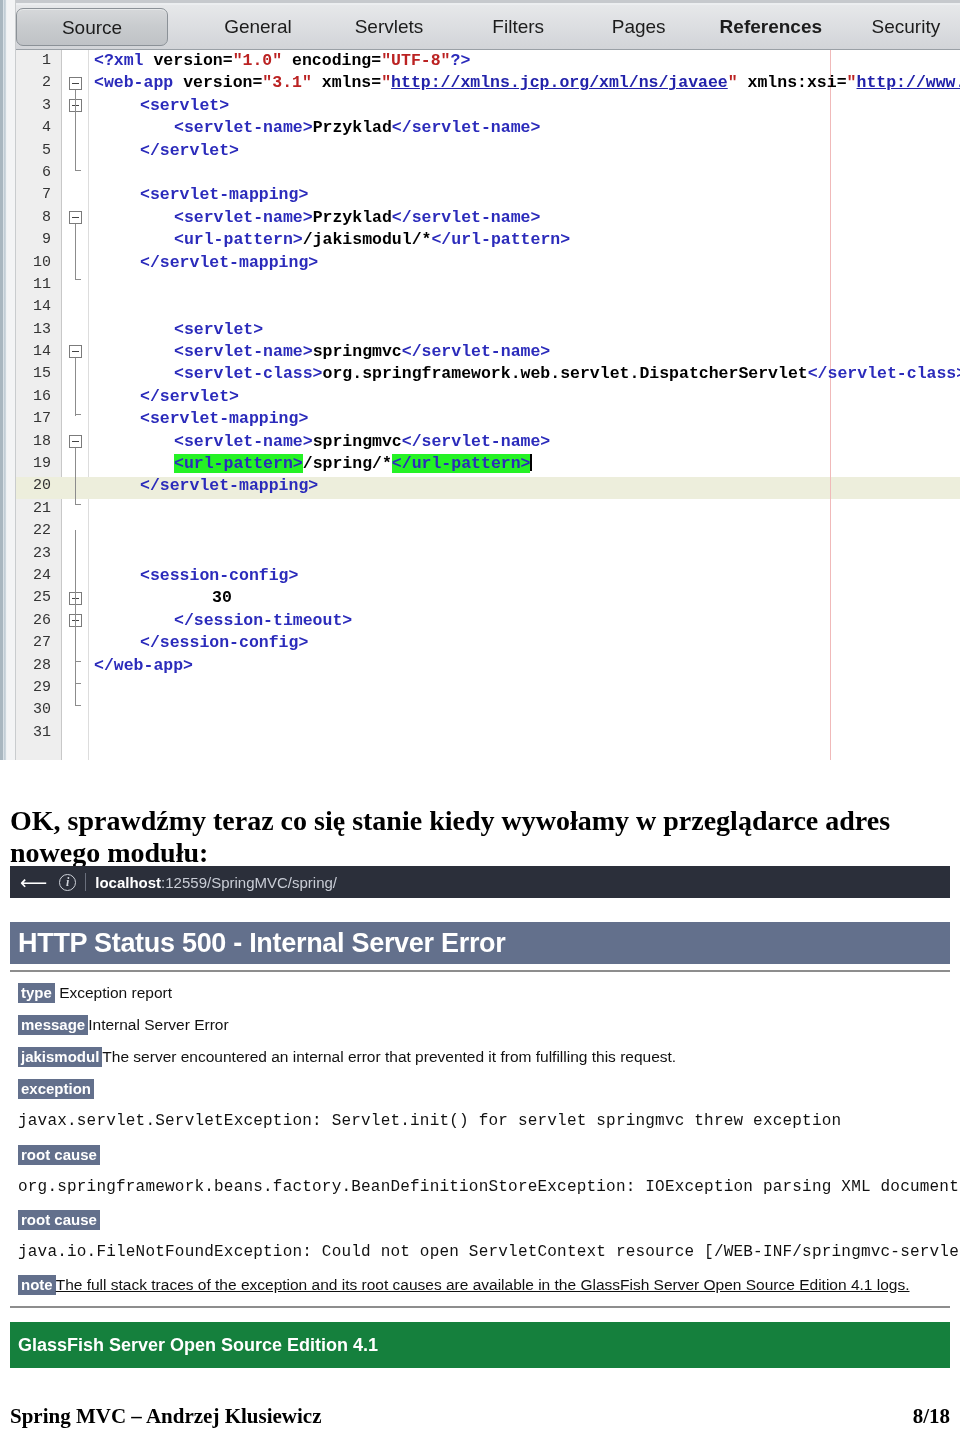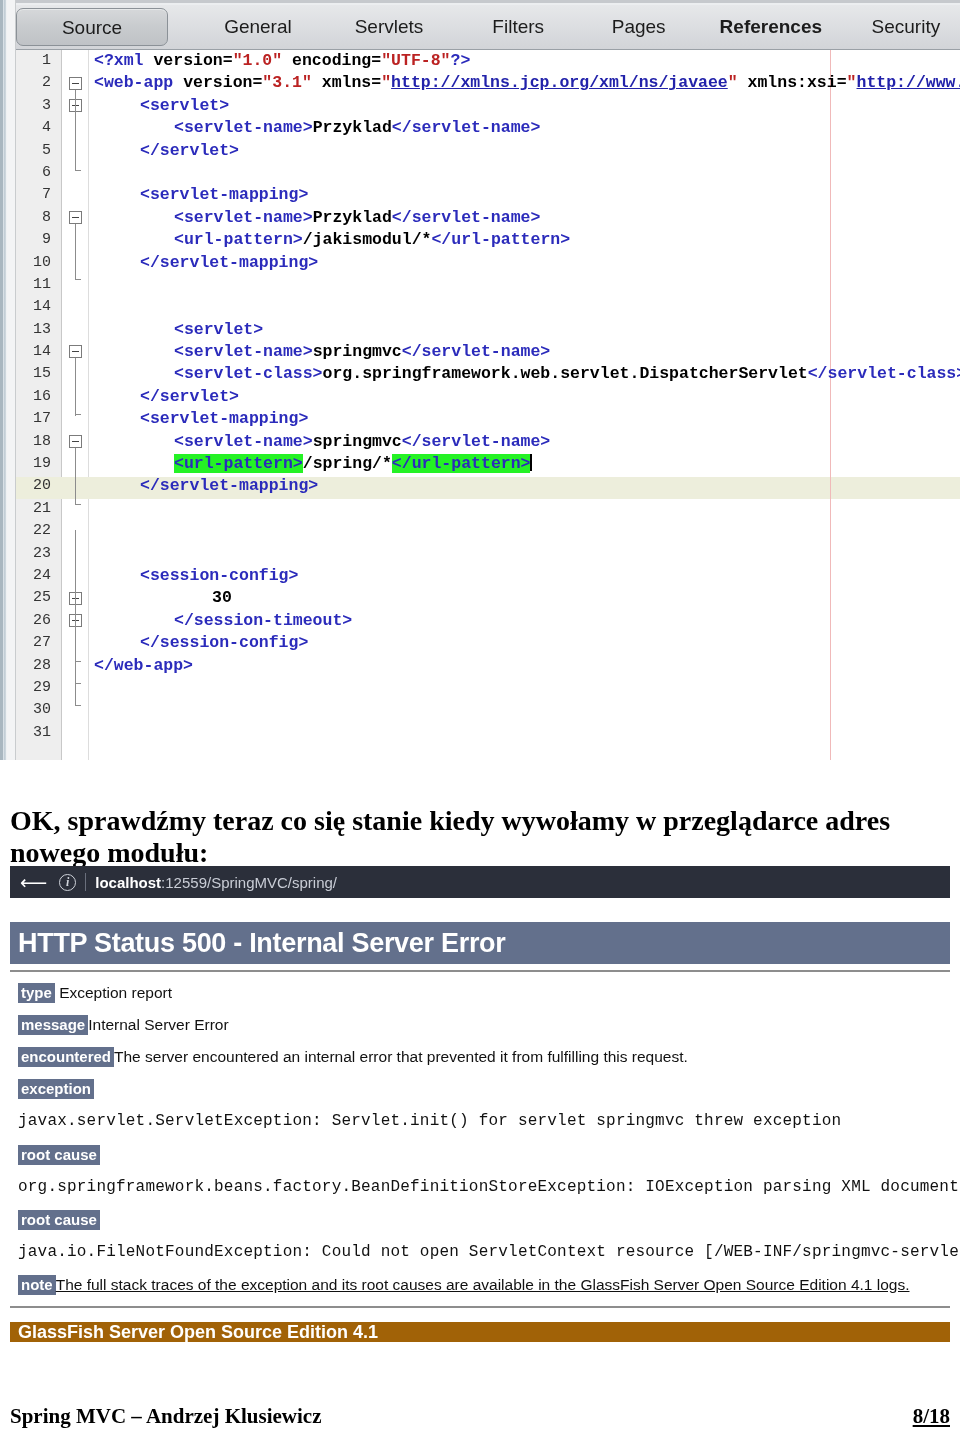--- a/index.html
+++ b/index.html
@@ -159,39 +159,39 @@
   .elabel {
     background:#63708c; color:#ffffff; font-weight:bold; padding:1px 3px 2px 3px;
     font-family:"Liberation Sans", sans-serif; font-size:15px;
   }
   .mono {
     position:absolute; left:8px; font-family:"Liberation Mono", monospace;
     font-size:16px; color:#111; white-space:nowrap; letter-spacing:0.2px;
   }
   .note-text { text-decoration:underline; }
   .gf-bar {
-    position:absolute; left:0; width:940px; height:20px; background:#a16207;
+    position:absolute; left:0; width:940px; height:46px; background:#15803d;
     display:flex; align-items:center; padding-left:8px;
   }
   .gf-bar span {
     color:#ffffff; font-family:"Liberation Sans", sans-serif;
     font-size:18px; font-weight:bold;
   }
 
   
   .pfoot {
     position:absolute; left:0px; top:1404px; width:960px; height:32px;padding-left:31px;
   }
   .pfoot-l {
     position:absolute; left:10px; top:0;
     font-family:"Liberation Serif", serif; font-size:21px; color:#000; font-weight:bold;
   }
   .pfoot-r {
     position:absolute; right:10px; top:0;
-    font-family:"Liberation Serif", serif; font-size:21px; color:#000; font-weight:bold;text-decoration:underline;
+    font-family:"Liberation Serif", serif; font-size:21px; color:#000; font-weight:bold;
   }
 </style>
 </head>
 <body>
 
 <div id="page">
 
   <div class="editor-shot">
 
     <div class="win-edge-a"></div>
@@ -437,21 +437,21 @@
 
     <div class="erow" style="top:118px">
       <span class="elabel">type</span><span> Exception report</span>
     </div>
 
     <div class="erow" style="top:150px">
       <span class="elabel">message</span><span>Internal Server Error</span>
     </div>
 
     <div class="erow" style="top:182px">
-      <span class="elabel">encountered</span><span>The server encountered an internal error that prevented it from fulfilling this request.</span>
+      <span class="elabel">jakismodul</span><span>The server encountered an internal error that prevented it from fulfilling this request.</span>
     </div>
 
     <div class="erow" style="top:214px">
       <span class="elabel">exception</span>
     </div>
 
     <div class="mono" style="top:246px">javax.servlet.ServletException: Servlet.init() for servlet springmvc threw exception</div>
 
     <div class="erow" style="top:280px">
       <span class="elabel">root cause</span>

